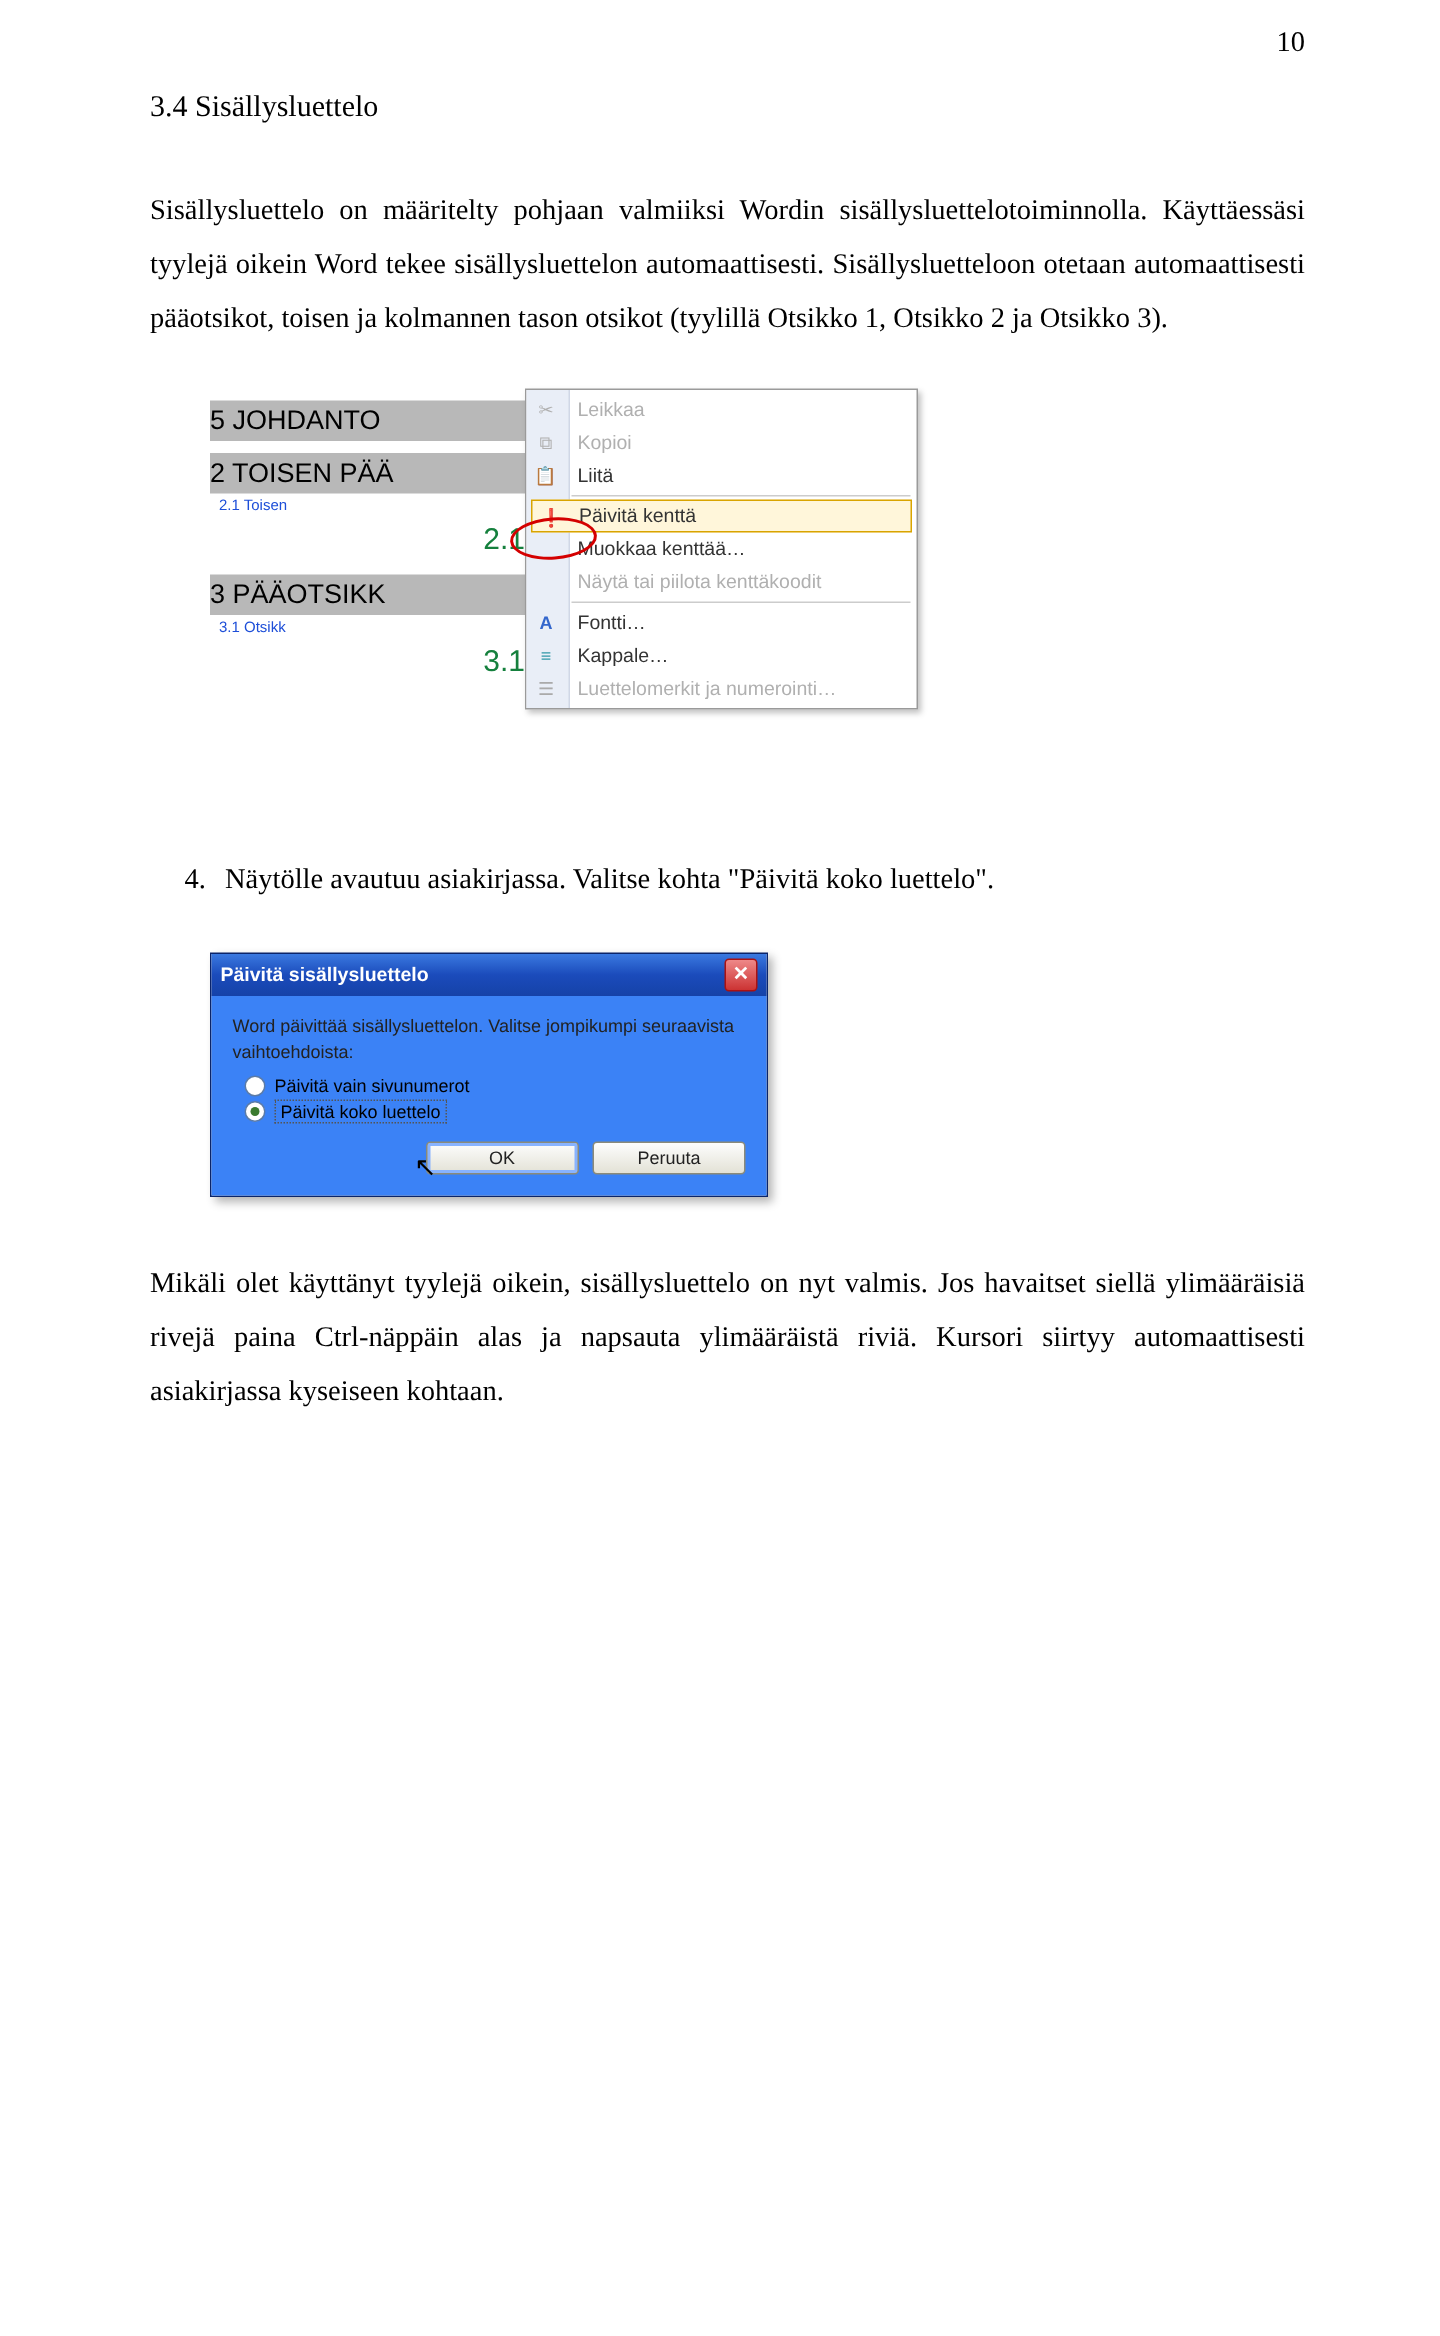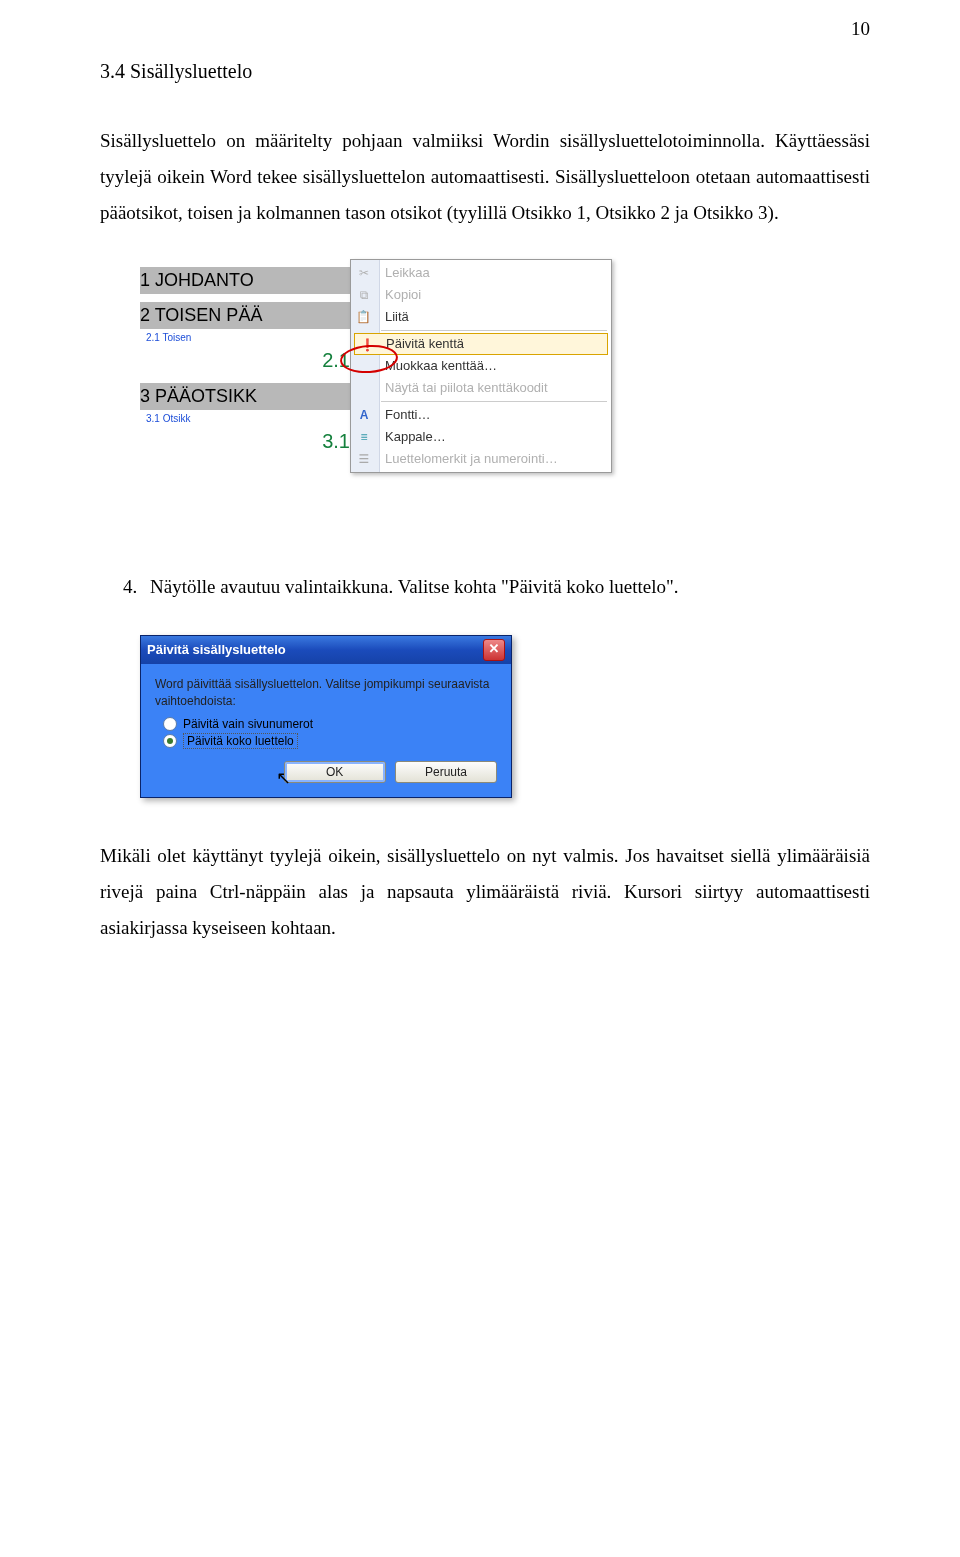--- a/index.html
+++ b/index.html
@@ -234,21 +234,21 @@
   <div class="page-number">10</div>
 
   <div class="section-heading">3.4  Sisällysluettelo</div>
 
   <p class="body">Sisällysluettelo on määritelty pohjaan valmiiksi Wordin sisällysluettelotoiminnolla. Käyttäessäsi tyylejä oikein Word tekee sisällysluettelon automaattisesti. Sisällysluetteloon otetaan automaattisesti pääotsikot, toisen ja kolmannen tason otsikot (tyylillä Otsikko 1, Otsikko 2 ja Otsikko 3).</p>
 
 
 
   <div class="fig1">
     <div class="toc-bg">
-      <div class="toc-row toc-h1">1 JOHDANTO</div>
+      <div class="toc-row toc-h1">5 JOHDANTO</div>
       <div class="toc-row toc-h1">2 TOISEN PÄÄ</div>
       <div class="toc-row toc-sub">2.1 Toisen</div>
       <div class="toc-row toc-sub2">2.1</div>
       <div class="toc-row toc-h1">3 PÄÄOTSIKK</div>
       <div class="toc-row toc-sub">3.1 Otsikk</div>
       <div class="toc-row toc-sub2">3.1</div>
     </div>
 
     <div class="ctxmenu">
       <div class="iconcol"></div>
@@ -288,21 +288,21 @@
         <div class="mitem dis">
           <span class="micon" style="color:#aaa;">☰</span>
           <span>Luettelomerkit ja numerointi…</span>
         </div>
       </div>
     </div>
     <div class="redcircle"></div>
   </div>
 
   <ol class="steps" start="4">
-    <li>Näytölle avautuu valintaikkuna. Valitse kohta "Päivitä koko luettelo".</li>
+    <li>Näytölle avautuu asiakirjassa. Valitse kohta "Päivitä koko luettelo".</li>
   </ol>
 
   <div class="fig2">
     <div class="titlebar">
       <span>Päivitä sisällysluettelo</span>
       <span class="closebtn">✕</span>
     </div>
     <div class="dlgbody">
       <div class="dlgtext">Word päivittää sisällysluettelon. Valitse jompikumpi seuraavista vaihtoehdoista:</div>
       <div class="radio-row">

